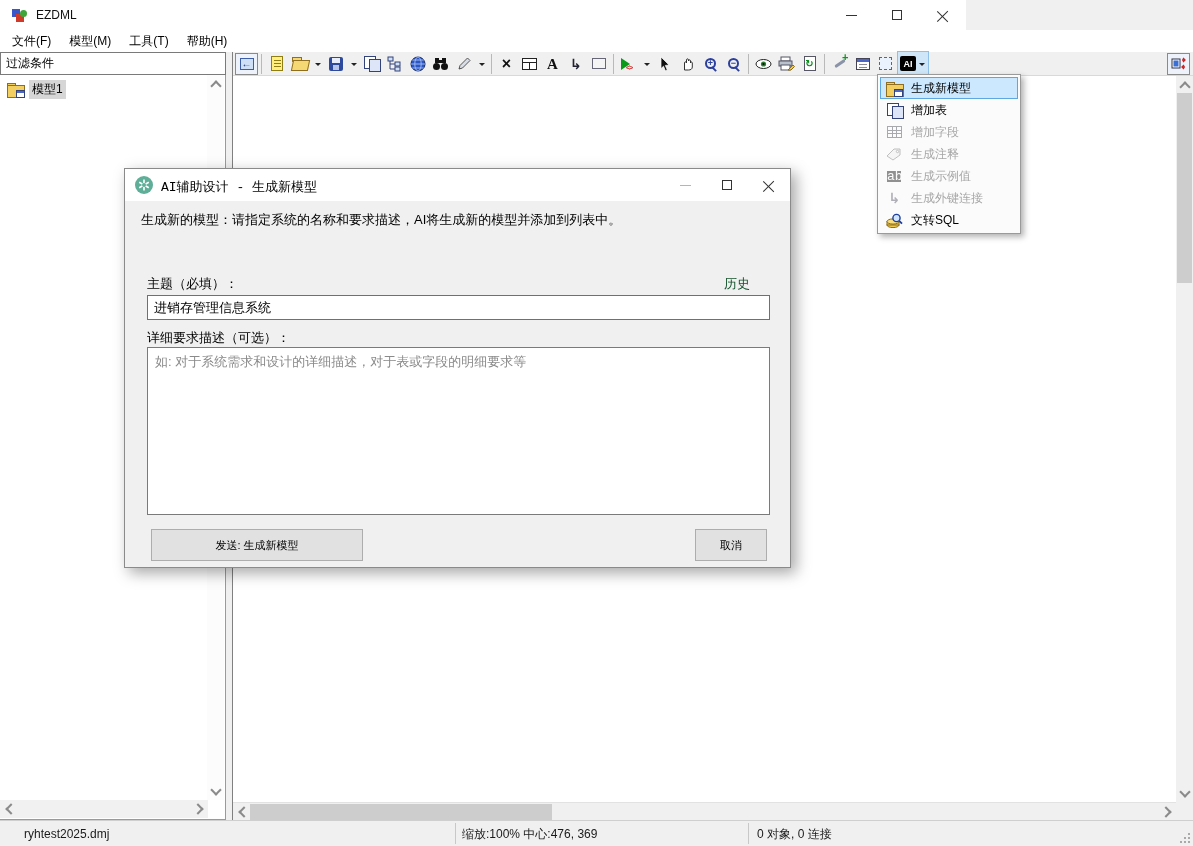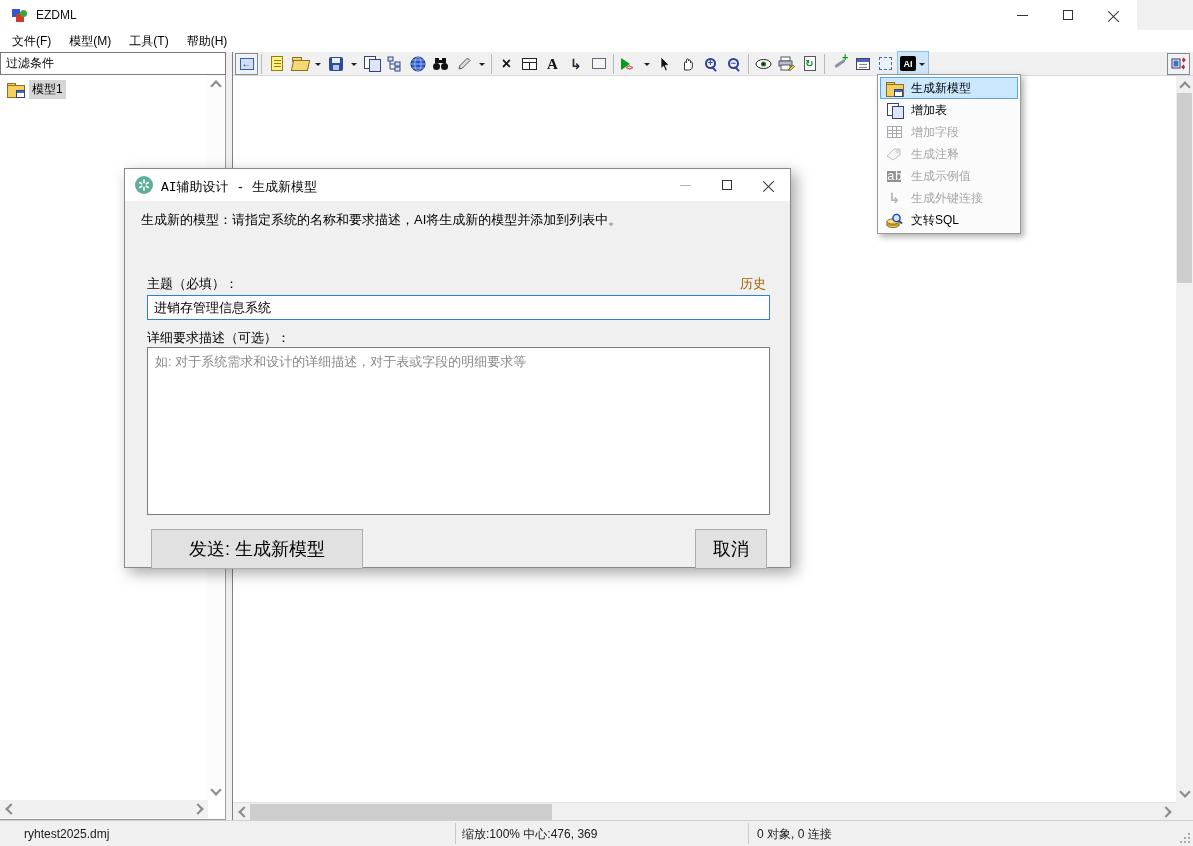--- a/index.html
+++ b/index.html
@@ -1,21 +1,21 @@
 <!DOCTYPE html>
 <html><head>
 <meta charset="utf-8">
 <style>
   html,body{margin:0;padding:0;background:#888;}
   *{box-sizing:border-box;}
   .app{position:relative;width:1193px;height:846px;background:#f0f0f0;overflow:hidden;
        font-family:"Liberation Sans","DejaVu Sans",sans-serif;font-size:12px;color:#000;}
 
   
-  .titlebar{position:absolute;left:0;top:0;width:1137px;height:30px;background:#fff;border-bottom:0;}
+  .titlebar{position:absolute;left:0;top:0;width:966px;height:30px;background:#fff;border-bottom:0;}
   .titlebar .appicon{position:absolute;left:12px;top:7px;width:16px;height:16px;}
   .appicon i{position:absolute;}
   .appicon .i1{left:0;top:2px;width:8px;height:8px;background:#3a57c9;}
   .appicon .i2{left:4px;top:7px;width:8px;height:8px;background:#d03a2b;}
   .appicon .i3{left:8px;top:3px;width:7px;height:7px;background:#3fa53a;border-radius:50%;}
   .titlebar .title{position:absolute;left:36px;top:8px;font-size:12px;color:#111;}
   .wc{position:absolute;top:0;width:46px;height:30px;display:flex;align-items:center;justify-content:center;}
   .wc-min{right:92px;} .wc-max{right:46px;} .wc-close{right:0;}
   .g-min{width:11px;height:1px;background:#333;}
   .g-max{width:10px;height:10px;border:1px solid #333;}
@@ -132,29 +132,29 @@
           box-shadow:5px 5px 14px rgba(0,0,0,.35);z-index:20;}
   .dlg-titlebar{position:absolute;left:0;top:0;right:0;height:32px;background:#fff;}
   .dlg-titlebar .ticon{position:absolute;left:10px;top:7px;}
   .dlg-titlebar .ttext{position:absolute;left:36px;top:9px;font-size:13px;font-family:Liberation Mono, monospace;}
   .dlg-wc{position:absolute;top:0;width:42px;height:32px;display:flex;align-items:center;justify-content:center;}
   .dlg-min{right:84px;} .dlg-max{right:42px;} .dlg-close{right:0;}
   .dlg-body{position:absolute;left:0;top:32px;right:0;bottom:0;}
   .dlg-desc{position:absolute;left:16px;top:10px;font-size:13px;}
   .fld-label{position:absolute;font-size:13px;}
   .lbl-topic{left:22px;top:74px;}
-  .link-history{position:absolute;right:24px;top:74px;font-size:13px;color:#a16207;cursor:pointer;}
+  .link-history{position:absolute;right:40px;top:74px;font-size:13px;color:#14532d;cursor:pointer;}
   .inp-topic{position:absolute;left:22px;top:94px;width:623px;height:25px;border:1px solid #2d7fd4;background:#fff;
              font-family:inherit;font-size:13px;padding:0 6px;outline:none;}
   .lbl-detail{left:22px;top:128px;}
   .ta-detail{position:absolute;left:22px;top:146px;width:623px;height:168px;border:1px solid #7a7a7a;background:#fff;
              font-family:inherit;font-size:13px;padding:5px 7px;resize:none;outline:none;}
   .ta-detail::placeholder{color:#8a8a8a;opacity:1;}
-  .btn{position:absolute;top:328px;height:40px;background:#e1e1e1;border:1px solid #adadad;font-family:inherit;
-       font-size:18px;display:flex;align-items:center;justify-content:center;cursor:default;}
+  .btn{position:absolute;top:328px;height:32px;background:#e1e1e1;border:1px solid #adadad;font-family:inherit;
+       font-size:11px;display:flex;align-items:center;justify-content:center;cursor:default;}
   .btn-send{left:26px;width:212px;}
   .btn-cancel{left:570px;width:72px;}
 
   
   .statusbar{position:absolute;left:0;top:820px;width:1193px;height:26px;background:#f0f0f0;border-top:1px solid #cfcfcf;}
   .statusbar .sect{position:absolute;top:0;height:26px;display:flex;align-items:center;font-size:12px;color:#1a1a1a;}
   .s1{left:8px;margin-left:16px;} .s2{left:462px;} .s3{left:757px;}
   .sdiv{position:absolute;top:2px;bottom:2px;width:1px;background:#c8c8c8;}
   .sd1{left:455px;} .sd2{left:748px;}
   .grip{position:absolute;right:2px;bottom:2px;width:12px;height:12px;}

